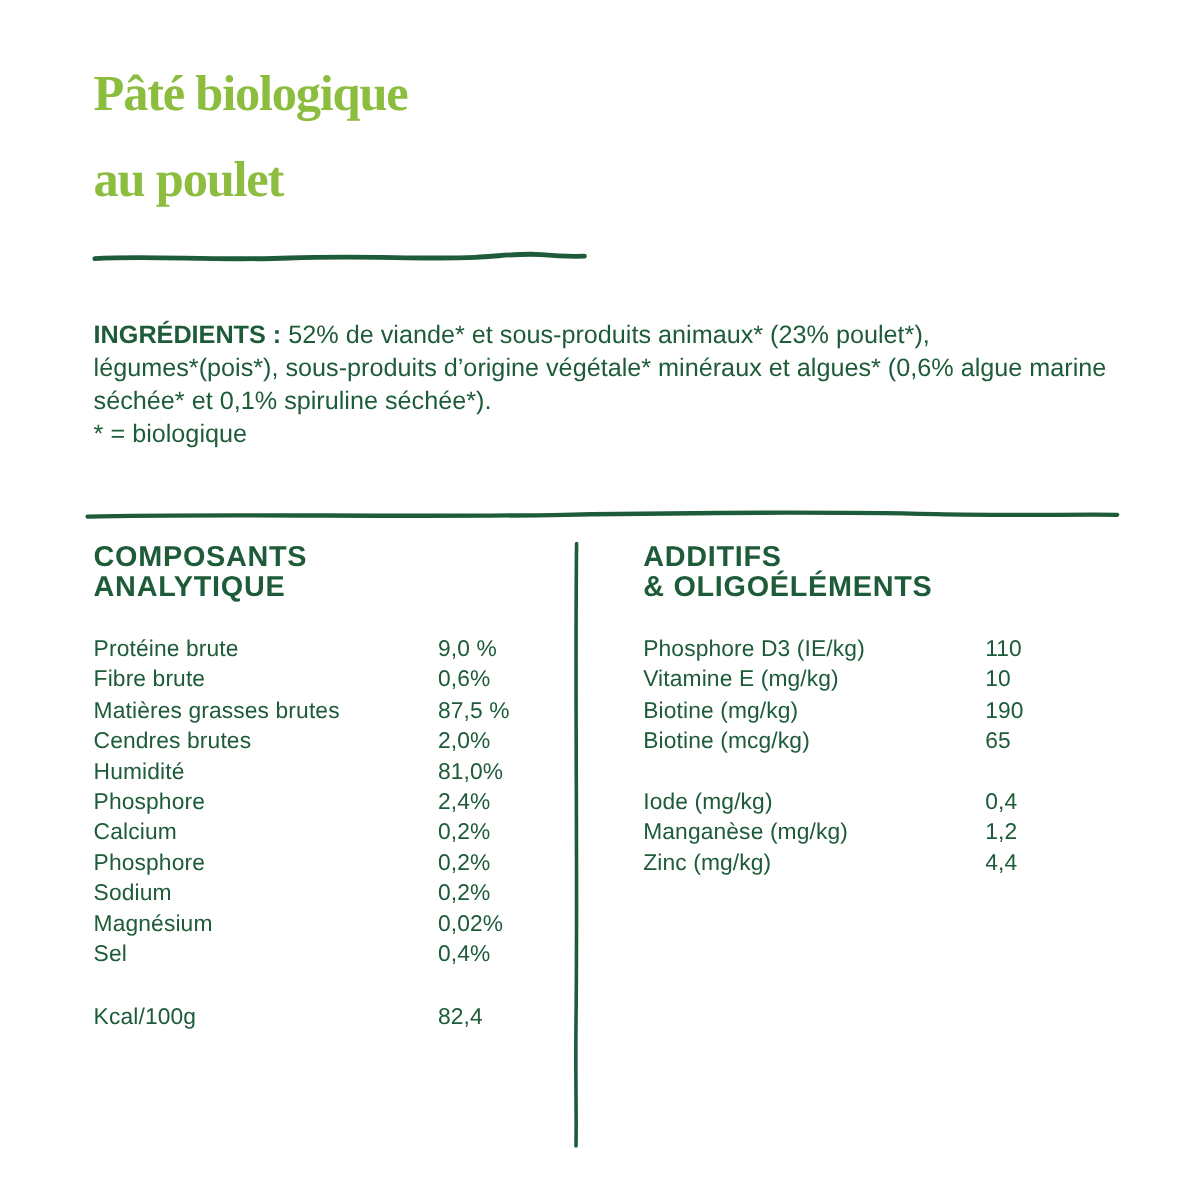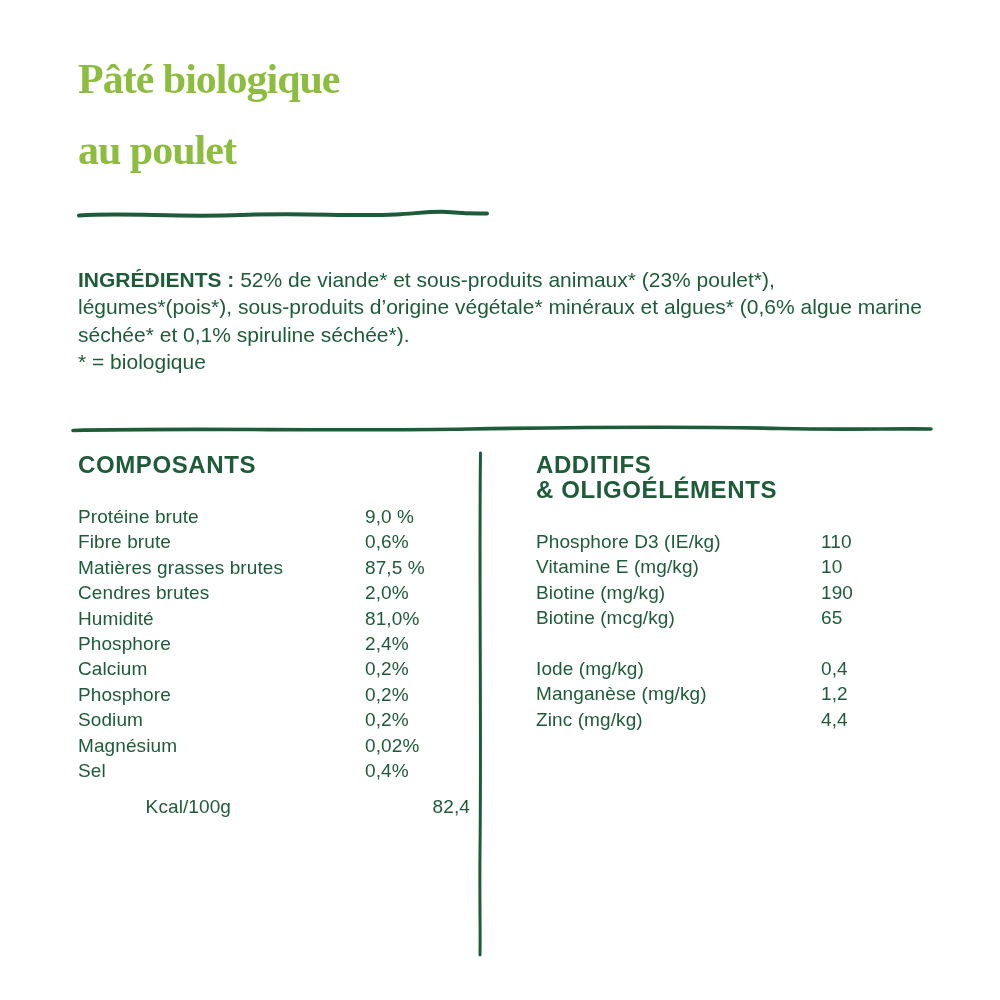--- a/index.html
+++ b/index.html
@@ -58,21 +58,21 @@
     display:flex;
     line-height:25.4px;
     font-size:19px;
     letter-spacing:0.1px;
     white-space:nowrap;
   }
   .col-left  .row .lbl{width:287px;flex:none;}
   .col-right .row .lbl{width:285px;flex:none;}
   .row .val{flex:none;}
   .group2{margin-top:25.4px;}
-  .energy{margin-top:11px;justify-content:flex-end;}
+  .energy{margin-top:27px;}
 </style>
 </head>
 <body>
 
 <div class="page">
 
   <h1 class="title">
     <span class="t-line">Pâté biologique</span>
     <span class="t-line">au poulet</span>
   </h1>
@@ -95,20 +95,21 @@
     <path d="M3 7.5 C 120 4.5, 260 8.5, 400 6 C 520 4, 610 3.2, 710 5.5 C 770 6.9, 825 5.5, 861 6" stroke="#1D5B39" stroke-width="3.6" fill="none" stroke-linecap="round"></path>
   </svg>
 
   <svg class="vrule" width="8" height="506" viewBox="0 0 8 506" aria-hidden="true">
     <path d="M4.5 2 C 3 120, 5.5 280, 4 400 C 3.5 450, 4.5 480, 4 504" stroke="#1D5B39" stroke-width="3" fill="none" stroke-linecap="round"></path>
   </svg>
 
   <section class="col col-left">
     <h2 class="col-heading">
       <span>COMPOSANTS</span>
+      <span>ANALYTIQUE</span>
     </h2>
     <div class="rows">
 
         <div class="row">
           <span class="lbl">Protéine brute</span>
           <span class="val">9,0 %</span>
         </div>
 
         <div class="row">
           <span class="lbl">Fibre brute</span>

